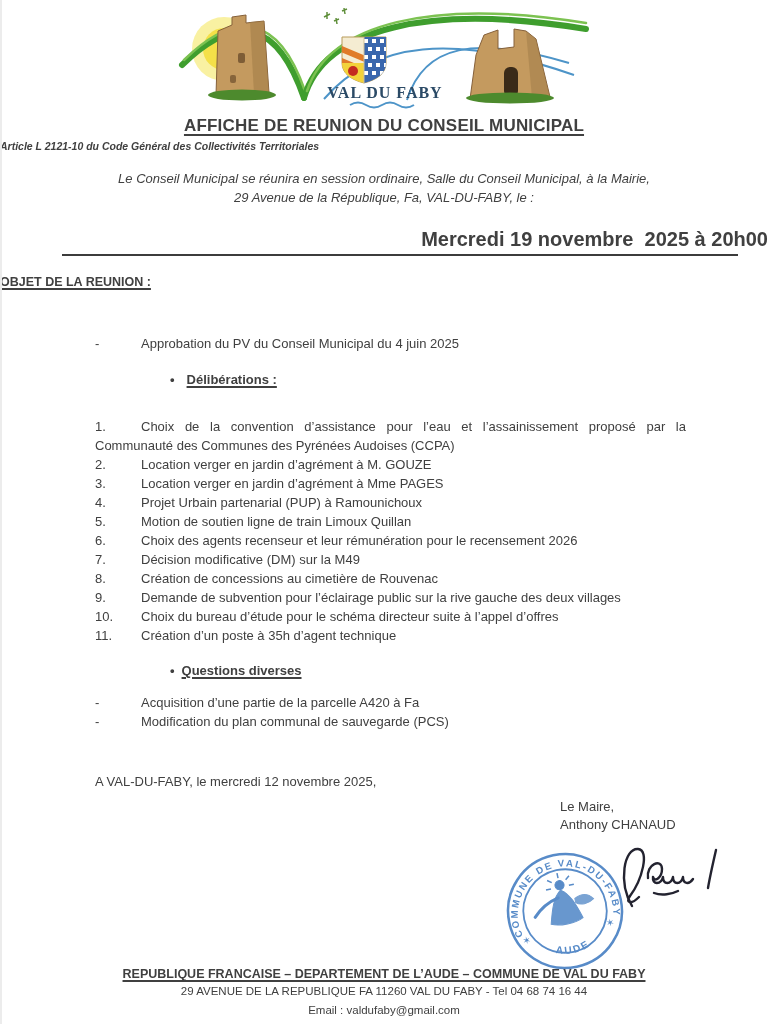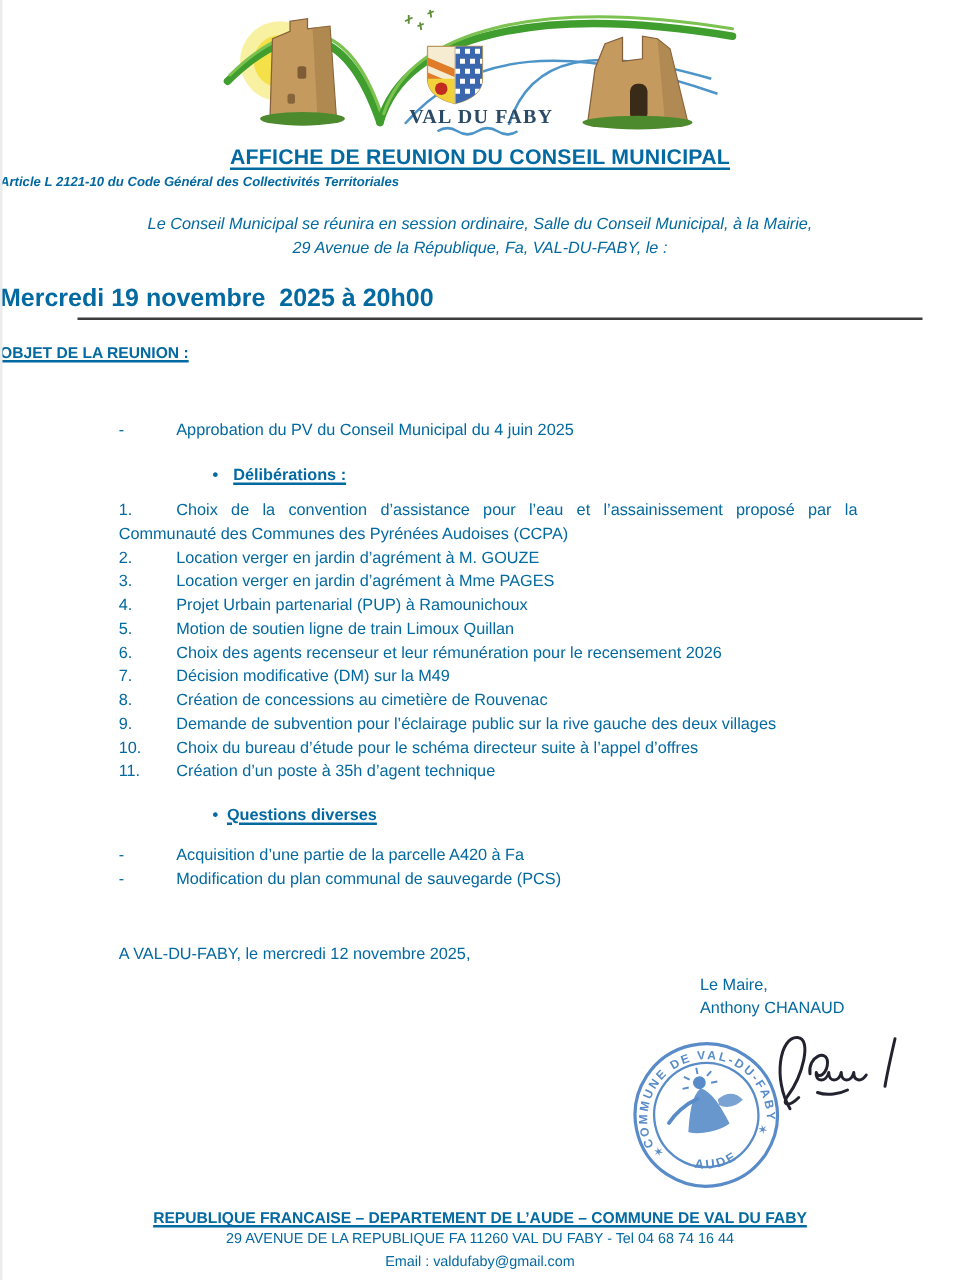--- a/index.html
+++ b/index.html
@@ -1,53 +1,53 @@
 <!DOCTYPE html>
 <html><head>
 <meta charset="utf-8">
 <style>
   * { margin:0; padding:0; box-sizing:border-box; }
   html,body { background:#fff; }
   .page {
     position:relative; width:768px; height:1024px; background:#fff;
-    font-family:"Liberation Sans", sans-serif; color:#0369a1; overflow:hidden;
+    font-family:"Liberation Sans", sans-serif; color:#404040; overflow:hidden;
   }
   .page::before { content:''; position:absolute; left:0; top:0; width:2px; height:100%; background:#ececec; }
 
   
   .logo-band { display:flex; justify-content:center; padding-top:3px; }
 
   
   .doc-title {
     margin-top:7px; text-align:center; font-size:17px; font-weight:bold; letter-spacing:.2px;
     text-decoration:underline; text-decoration-thickness:2px; text-underline-offset:3px;
   }
   .doc-subtitle { margin-top:4px; text-align:left; font-size:10.5px; font-weight:bold; font-style:italic; }
 
   .intro { margin:17px 55px 0; text-align:center; font-size:13px; line-height:19px;font-style:italic; }
 
-  .meeting-date { margin-top:21px; text-align:left; font-size:20px; font-weight:bold; white-space:pre; }
+  .meeting-date { margin-top:21px; text-align:right; font-size:20px; font-weight:bold; white-space:pre; }
   .date-rule { border:none; border-top:2px solid #3c3c3c; margin:3px 30px 0 62px; }
 
   .objet { margin-top:19px; text-align:left; font-size:12.5px; font-weight:bold;
     text-decoration:underline; text-decoration-thickness:1.5px; text-underline-offset:2px; }
 
   .body-left { margin-left:95px; margin-right:82px; font-size:13px; line-height:19px; }
 
   .hang-row { text-align:justify; }
   .hang-row .marker { display:inline-block; width:46px; }
 
   .sub-heading { margin-left:170px; font-size:13px; margin-right:82px; }
   .sub-heading .bullet { font-weight:bold; margin-right:12px; }
   .sub-heading.tight .bullet { margin-right:7px; }
   .sub-heading .sub-label { font-weight:bold; text-decoration:underline; text-decoration-thickness:1.5px; text-underline-offset:2px; }
 
   .approval-block { margin-top:45px; }
   .delib-heading { margin-top:19px; }
-  .agenda-list { margin-top:11px; }
+  .agenda-list { margin-top:30px; }
   .questions-heading { margin-top:18px; }
   .questions-list { margin-top:15px; }
 
   .place-date { margin-top:43px; margin-left:95px; font-size:13px; }
 
   .sign-block { margin-top:9px; margin-left:560px; font-size:13px; line-height:18px; }
 
   .seal-row { position:relative; height:140px; margin-top:6px; }
   .stamp-wrap { position:absolute; left:504px; top:10px; width:122px; height:122px; transform:rotate(-12deg); opacity:.92; }
   .sig-wrap { position:absolute; left:592px; top:-4px; width:140px; height:95px; }

